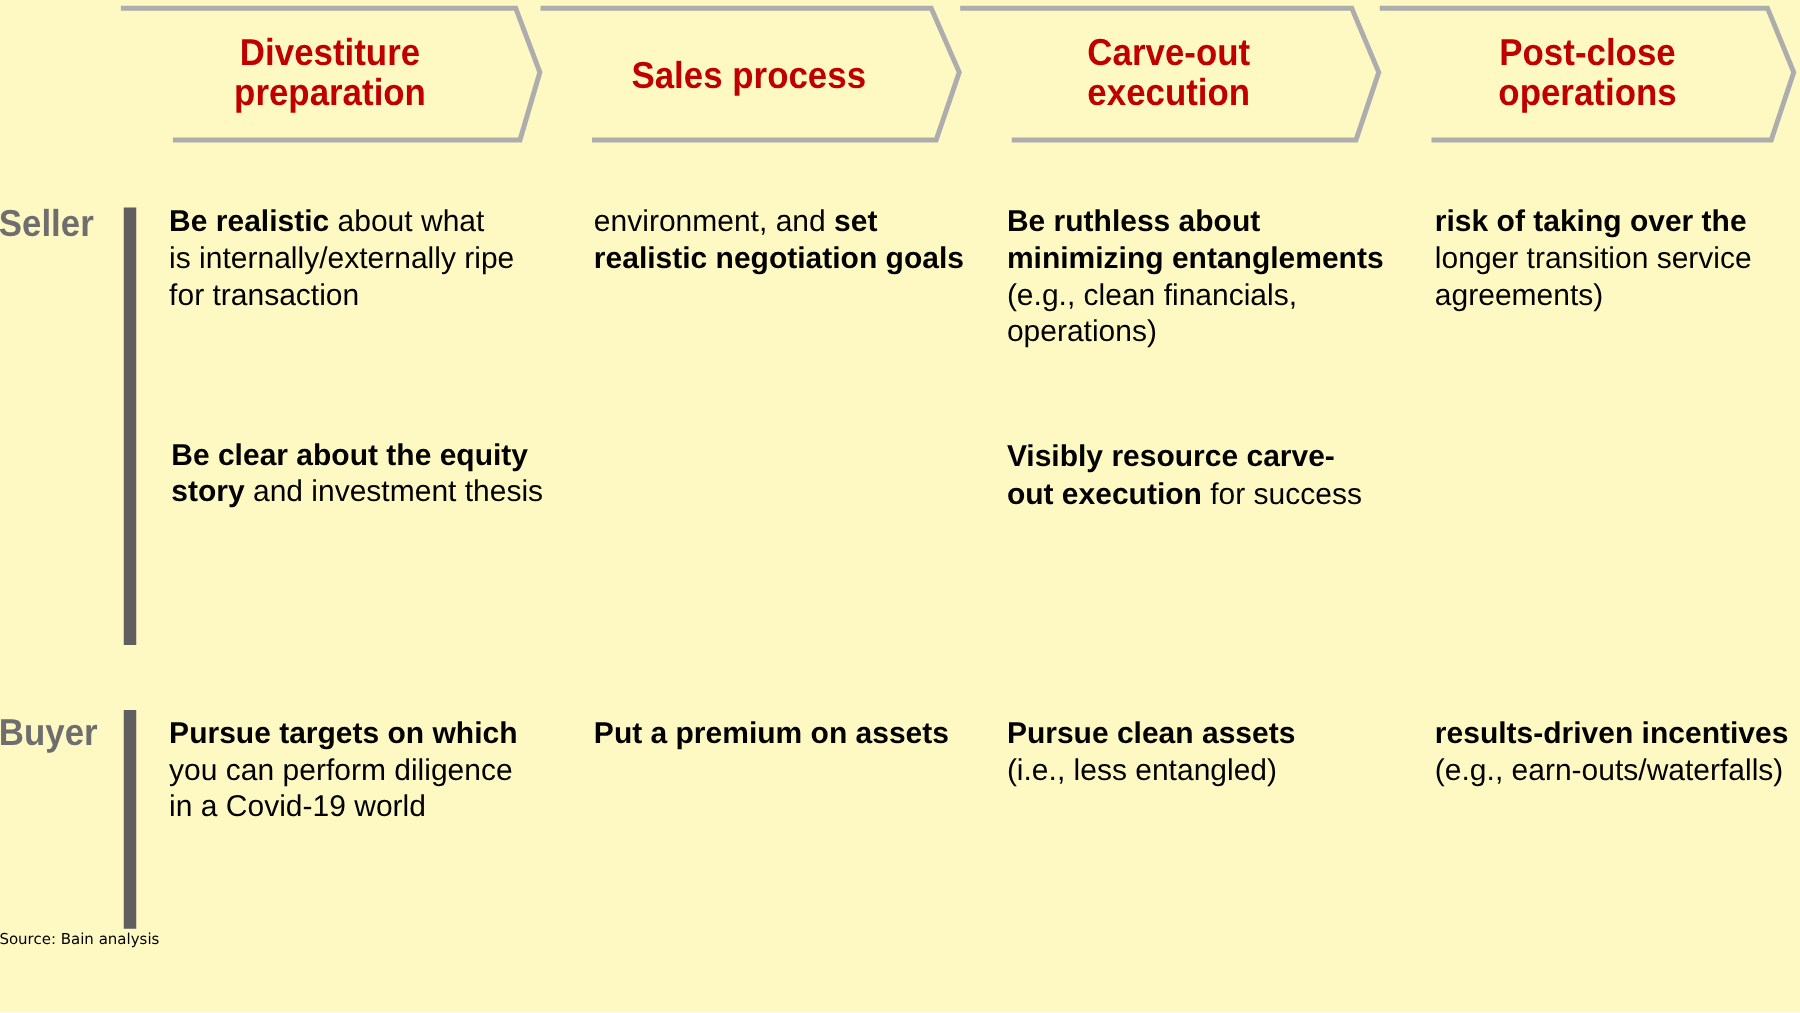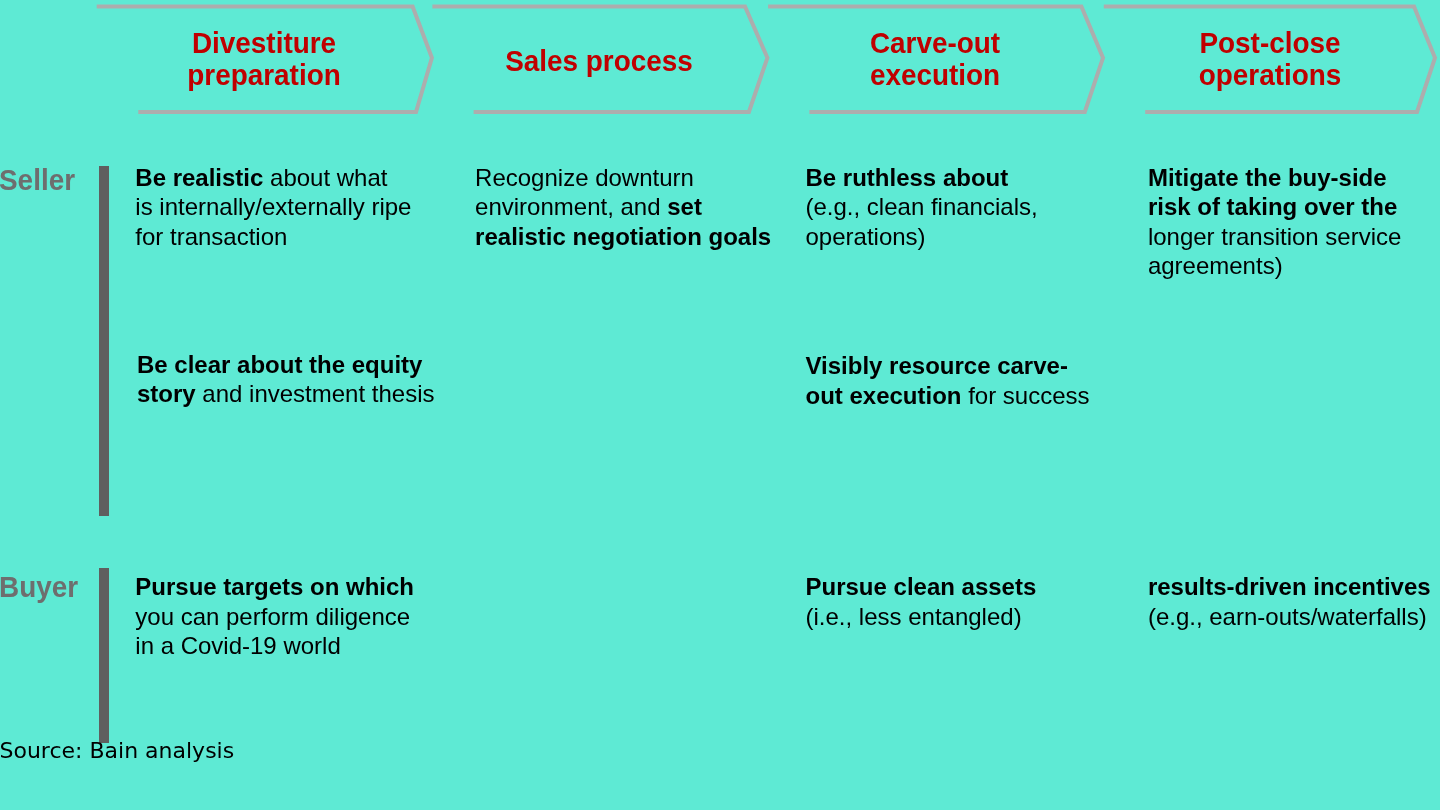--- a/index.html
+++ b/index.html
@@ -4,21 +4,21 @@
 <style>
   html, body {
     margin: 0;
     padding: 0;
     background: #ffffff;
   }
   .figure {
     position: relative;
     width: 1440px;
     height: 810px;
-    background: #5eead4;
+    background: #fef9c3;
     overflow: hidden;
     font-family: "Liberation Sans", sans-serif;
   }
   .process-arrows {
     position: absolute;
     left: 0;
     top: 0;
   }
   .stage-label {
     position: absolute;
@@ -63,21 +63,21 @@
     white-space: nowrap;
   }
   .cell-block b {
     font-weight: bold;
   }
   .source-line {
     position: absolute;
     left: -0.5px;
     top: 740px;
     font-family: "DejaVu Sans", sans-serif;
-    font-size: 22px;
+    font-size: 12px;
     line-height: 22px;
     color: #000000;
     white-space: nowrap;
     text-align: right;
   }
 </style>
 </head>
 <body>
 
 <div class="figure">
@@ -103,46 +103,46 @@
   <div class="cell-block" style="left:135.3px;top:162.7px">
       <div class="line"><b>Be realistic</b><span> about what</span></div>
       <div class="line"><span>is internally/externally ripe</span></div>
       <div class="line"><span>for transaction</span></div>
     </div>
   <div class="cell-block" style="left:137px;top:349.7px">
       <div class="line"><b>Be clear about the equity</b></div>
       <div class="line"><b>story</b><span> and investment thesis</span></div>
     </div>
   <div class="cell-block" style="left:475.1px;top:162.7px">
-      <div class="line"><span>Recognize downturn</span></div>
       <div class="line"><span>environment, and </span><b>set</b></div>
       <div class="line"><b>realistic negotiation goals</b></div>
     </div>
   <div class="cell-block" style="left:805.5px;top:162.7px">
       <div class="line"><b>Be ruthless about</b></div>
+      <div class="line"><b>minimizing entanglements</b></div>
       <div class="line"><span>(e.g., clean financials,</span></div>
       <div class="line"><span>operations)</span></div>
     </div>
   <div class="cell-block" style="left:805.5px;top:351.3px">
       <div class="line"><b>Visibly resource carve-</b></div>
       <div class="line"><b>out execution</b><span> for success</span></div>
     </div>
   <div class="cell-block" style="left:1147.9px;top:162.7px">
-      <div class="line"><b>Mitigate the buy-side</b></div>
       <div class="line"><b>risk of taking over the</b></div>
       <div class="line"><span>longer transition service</span></div>
       <div class="line"><span>agreements)</span></div>
     </div>
 
   <div class="cell-block" style="left:135.3px;top:572.3px">
       <div class="line"><b>Pursue targets on which</b></div>
       <div class="line"><span>you can perform diligence</span></div>
       <div class="line"><span>in a Covid-19 world</span></div>
     </div>
   <div class="cell-block" style="left:475.1px;top:572.3px">
+      <div class="line"><b>Put a premium on assets</b></div>
     </div>
   <div class="cell-block" style="left:805.5px;top:572.3px">
       <div class="line"><b>Pursue clean assets</b></div>
       <div class="line"><span>(i.e., less entangled)</span></div>
     </div>
   <div class="cell-block" style="left:1147.9px;top:572.3px">
       <div class="line"><b>results-driven incentives</b></div>
       <div class="line"><span>(e.g., earn-outs/waterfalls)</span></div>
     </div>
 

